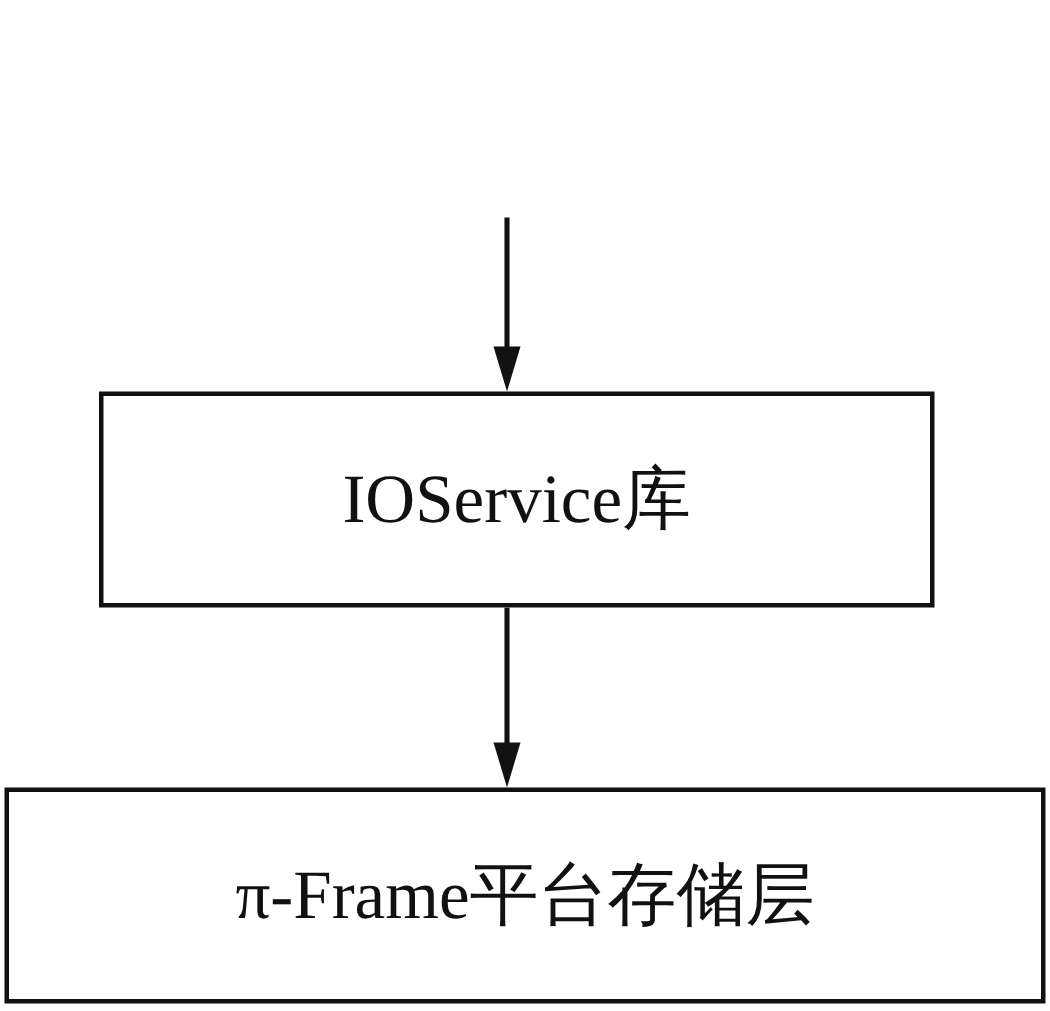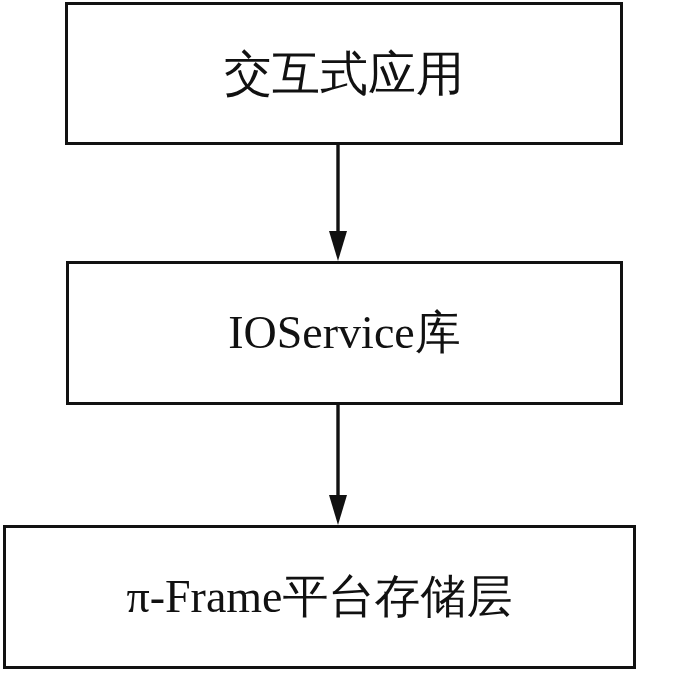--- a/index.html
+++ b/index.html
@@ -48,21 +48,21 @@
     top: 261px;
     width: 557px;
     height: 144px;
     align-items: center;
   }
   #node-ioservice .node-label { font-size: 46px; }
 
   #node-storage {
     left: 3px;
     top: 525px;
-    width: 633px;
+    width: 694px;
     height: 144px;
   }
   #node-storage .node-label { font-size: 46px; }
 
   
   .connector {
     position: absolute;
     left: 0;
     top: 0;
     width: 700px;
@@ -90,23 +90,20 @@
       <line class="conn-line" x1="338" y1="145" x2="338" y2="233"></line>
       <polygon class="conn-head" points="329,231 347,231 338,261"></polygon>
     </g>
 
     <g>
       <line class="conn-line" x1="338" y1="405" x2="338" y2="497"></line>
       <polygon class="conn-head" points="329,495 347,495 338,525"></polygon>
     </g>
   </svg>
 
-  <div class="node" id="node-app">
-    <span class="node-label">交互式应用</span>
-  </div>
 
   <div class="node" id="node-ioservice">
     <span class="node-label">IOService库</span>
   </div>
 
   <div class="node" id="node-storage">
     <span class="node-label">π-Frame平台存储层</span>
   </div>
 
 </div>

